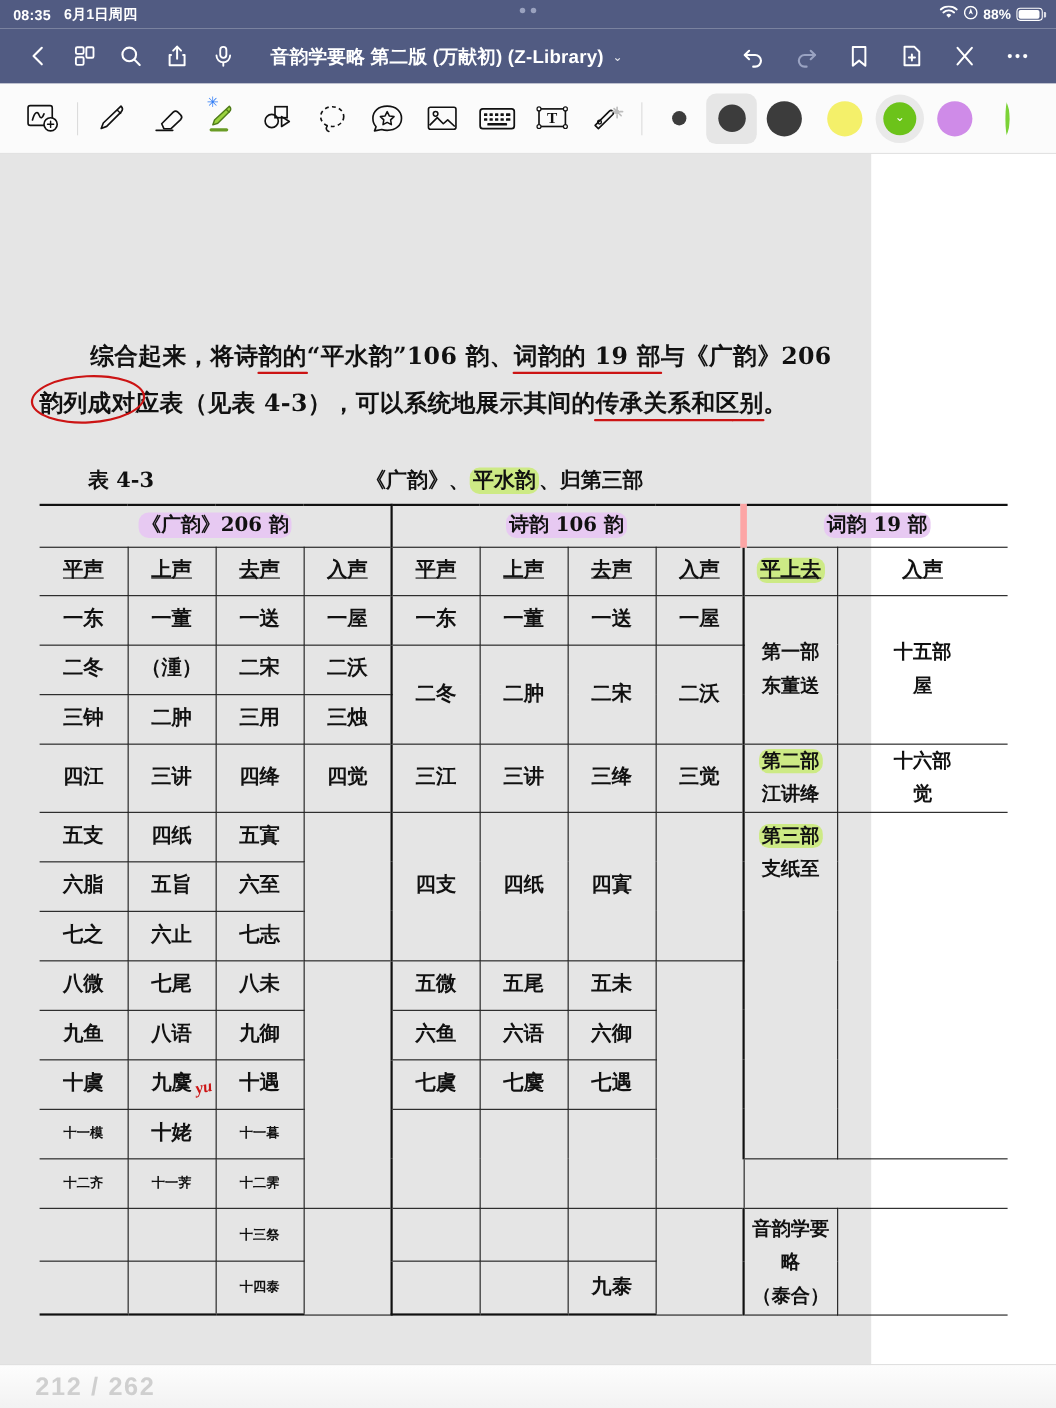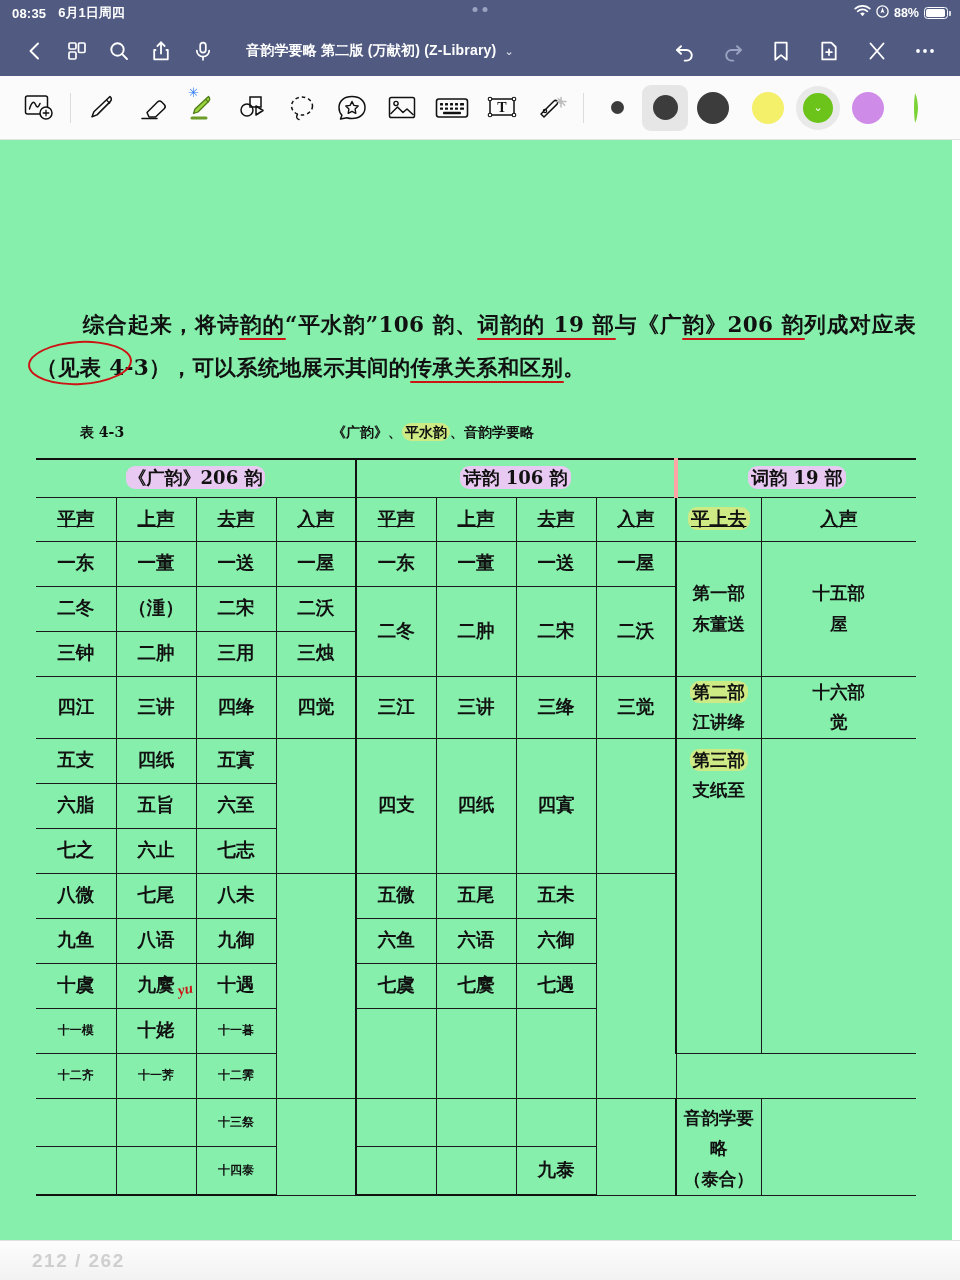--- a/index.html
+++ b/index.html
@@ -35,21 +35,21 @@
   .apptoolbar {
     height: 50px; background: #515b82; color: #fff;
     display: flex; align-items: center; padding: 0 14px; gap: 0;
   }
   .tb-btn {
     width: 42px; height: 42px; display: flex; align-items: center; justify-content: center;
     border-radius: 6px; cursor: pointer;
   }
   .tb-btn svg { display: block; }
   .doc-title {
-    margin: 0 8px 0 22px; font-size: 14px; font-weight: 700; white-space: nowrap;
+    margin: 0 8px 0 22px; font-size: 17px; font-weight: 700; white-space: nowrap;
     letter-spacing: .2px;
   }
   .title-caret { font-size: 11px; opacity: .85; margin-right: 6px; }
   .tb-spacer { flex: 1; }
   .tb-right { display: flex; align-items: center; gap: 6px; }
 
   
   .anntoolbar {
     height: 64px; background: #fbfbfb; border-bottom: 1px solid #e2e2e2;
     display: flex; align-items: center; padding: 0 14px;
@@ -72,21 +72,21 @@
   .sw-wrap { width: 44px; height: 44px; display: flex; align-items: center;
              justify-content: center; border-radius: 50%; cursor: pointer; position: relative; }
   .sw-wrap.sel { background: #e9e9e9; }
   .sw { width: 32px; height: 32px; border-radius: 50%; display: block; position: relative; }
   .sw-wrap.sel .sw { width: 30px; height: 30px; }
   .sw-chev { position: absolute; left: 50%; top: 50%; transform: translate(-50%,-55%);
              color: rgba(255,255,255,.95); font-size: 11px; line-height: 1; }
 
   
   .page {
-    position: relative; width: 952px; height: 1140px; background: #86efac;
+    position: relative; width: 792px; height: 1140px; background: #e5e5e5;
     font-family: "DejaVu Serif", "Liberation Serif", serif;
   }
   .para {
     position: absolute; left: 36px; right: 36px; top: 163px;
     font-size: 21.5px; line-height: 43px; color: #111; font-weight: 700;
     letter-spacing: .3px; text-align: justify;
   }
   .para .ind { display: inline-block; width: 46px; }
   .u-red { position: relative; }
   .u-red::after {
@@ -94,21 +94,21 @@
     height: 2.2px; background: #cc1414; border-radius: 2px;
   }
   .circ-red {
     position: absolute; left: 28px; top: 201px; width: 104px; height: 44px;
     border: 2.6px solid #cc1414; border-radius: 50%/50%;
     transform: rotate(-3deg); pointer-events: none;
   }
 
   .tbl-caption-row {
     position: absolute; left: 36px; right: 36px; top: 282px; height: 30px;
-    font-size: 14px; font-weight: 700; color: #111;
+    font-size: 19px; font-weight: 700; color: #111;
   }
   .tbl-no { position: absolute; left: 44px; top: 2px; }
   .tbl-title { position: absolute; left: 296px; top: 2px; white-space: nowrap; }
 
   .hl { padding: 1px 3px; border-radius: 9px; }
   .hl-green { background: #cdea85; margin-top: 47px; }
   .hl-purple { background: #e7c9f2; }
 
   
   .tbl {
@@ -117,21 +117,21 @@
     font-size: 18.5px; font-weight: 700; color: #111;
   }
   .tbl td, .tbl th {
     border: 1px solid #1a1a1a; text-align: center; vertical-align: middle;
     font-weight: 700; padding: 0; line-height: 1.45;
   }
   .tbl .thick-top { border-top: 2.6px solid #111; }
   .tbl .thick-bot { border-bottom: 2.6px solid #111; }
   .tbl .grp { height: 38px; font-size: 18px; border-left: none; border-right: none; margin-top: 41px; }
   .tbl .grp.g1 { border-right: 2px solid #111; }
-  .tbl .grp.g2 { border-right: 4px solid #fca5a5; }
+  .tbl .grp.g2 { border-right: 6px solid #fca5a5; }
   .tbl .hdr { height: 44px; text-decoration: underline; }
   .tbl .cell { height: 45px; }
   .tbl .vsep { border-left: 2px solid #111; }
   .tbl .ci { font-size: 12px; }
   .tbl .two-line { line-height: 1.75; font-size: 17.5px; }
   .tbl .edge-l { border-left: none; }
   .tbl .edge-r { border-right: none; }
 
   .yu-mark {
     position: absolute; left: 178px; top: 841px; color: #cc1414;
@@ -145,21 +145,21 @@
     font-family: "DejaVu Serif", serif;
   }
 
   
   .bottombar {
     position: absolute; left: 0; bottom: 0; width: 960px; height: 40px;
     background: linear-gradient(#fdfdfd, #f2f2f2); border-top: 1px solid #e0e0e0;
     display: flex; align-items: center;
   }
   .pageind {
-    margin-left: 32px; color: #cfcfcf; font-size: 19px; font-weight: 700;
+    margin-left: 32px; color: #cfcfcf; font-size: 23px; font-weight: 700;
     letter-spacing: 1.5px; font-family: "Liberation Sans", sans-serif; text-align: right;
   }
 </style>
 </head>
 <body>
 
 <div class="statusbar">
   <span class="sb-time">08:35</span>
   <span class="sb-date">6月1日周四</span>
   <span class="sb-dots">
@@ -409,21 +409,21 @@
 <div class="page">
 
   <div class="para">
     <span class="ind"></span><span>综合起来，将诗</span><span class="u-red">韵的</span><span>“平水韵”106 韵、</span><span class="u-red">词韵的 19 部</span><span>与《广</span><span class="u-red">韵》206 韵</span><span>列成</span><span>对应表</span><span>（见表 4-3），可以系统地展示其间的</span><span class="u-red">传承关系和区别</span><span>。</span>
   </div>
 
   <div class="circ-red"></div>
 
   <div class="tbl-caption-row">
     <span class="tbl-no">表 4-3</span>
-    <span class="tbl-title"><span>《广韵》、</span><span class="hl hl-green">平水韵</span><span>、音韵学要略</span></span>
+    <span class="tbl-title"><span>《广韵》、</span><span class="hl hl-green">平水韵</span><span>、归第三部</span></span>
   </div>
 
   <table class="tbl">
     <colgroup>
       <col style="width:80px">
         <col style="width:80px">
         <col style="width:80px">
         <col style="width:80px">
       <col style="width:80px">
         <col style="width:80px">

